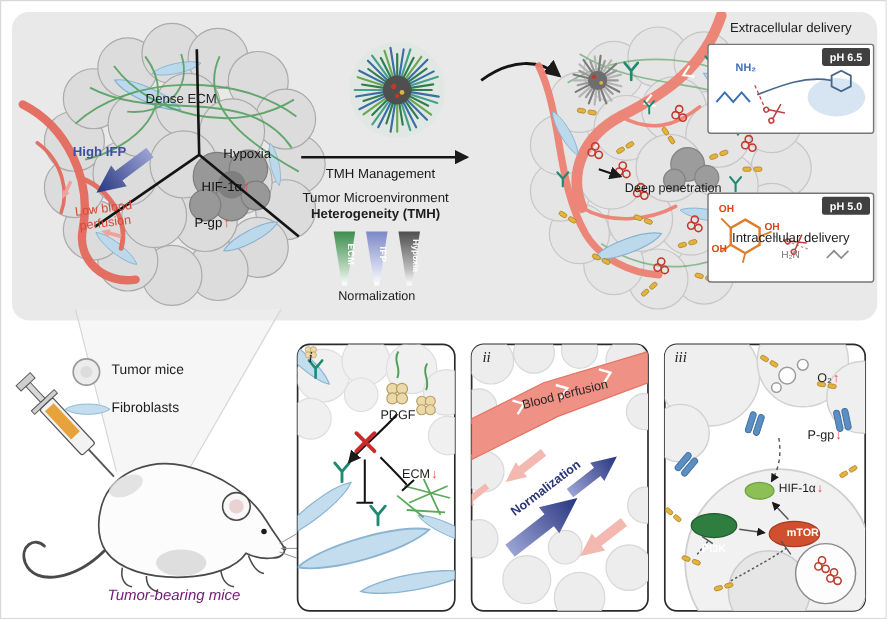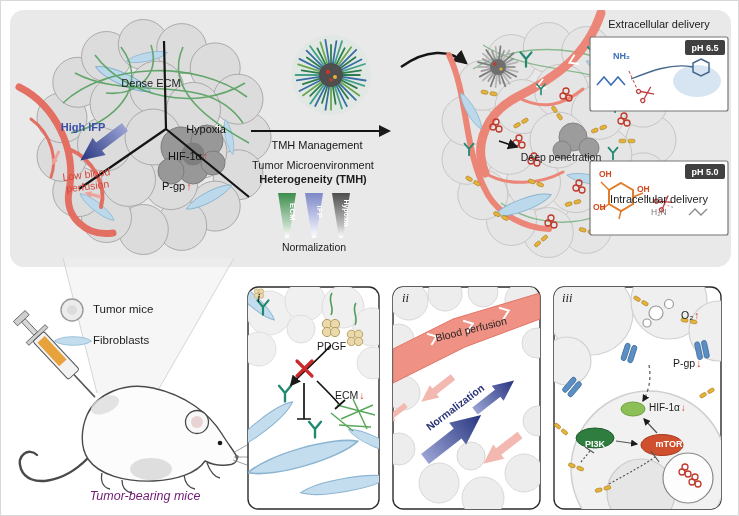--- a/index.html
+++ b/index.html
@@ -620,16 +620,16 @@
 
 <div class="lbl" style="left:316px;top:339px;font-size:10.5px;">PDGF</div>
 <div class="lbl" style="left:334px;top:388px;font-size:10.5px;"><span>ECM</span><span class="ra">↓</span></div>
 
 <div class="lbl ctr" style="left:404px;top:322px;width:132px;font-size:10.5px;color:#262626;transform:rotate(-14deg);">Blood perfusion</div>
 <div class="lbl ctr" style="left:390px;top:400px;width:128px;font-size:10.5px;font-weight:600;color:#2b3577;transform:rotate(-37deg);">Normalization</div>
 
 <div class="lbl" style="left:680px;top:308px;font-size:10.5px;"><span>O₂</span><span class="ra">↑</span></div>
 <div class="lbl" style="left:672px;top:356px;font-size:10.5px;"><span>P-gp</span><span class="ra">↓</span></div>
 <div class="lbl" style="left:648px;top:401px;font-size:10px;"><span>HIF-1α</span><span class="ra">↓</span></div>
-<div class="lbl ctr" style="left:575px;top:438px;width:38px;font-size:9px;font-weight:bold;color:#fff;">PI3K</div>
+<div class="lbl ctr" style="left:575px;top:451px;width:38px;font-size:9px;font-weight:bold;color:#fff;">PI3K</div>
 <div class="lbl ctr" style="left:640px;top:438px;width:56px;font-size:9px;font-weight:bold;color:#fff;">mTOR</div>
 
 </div>
 
 </body></html>

